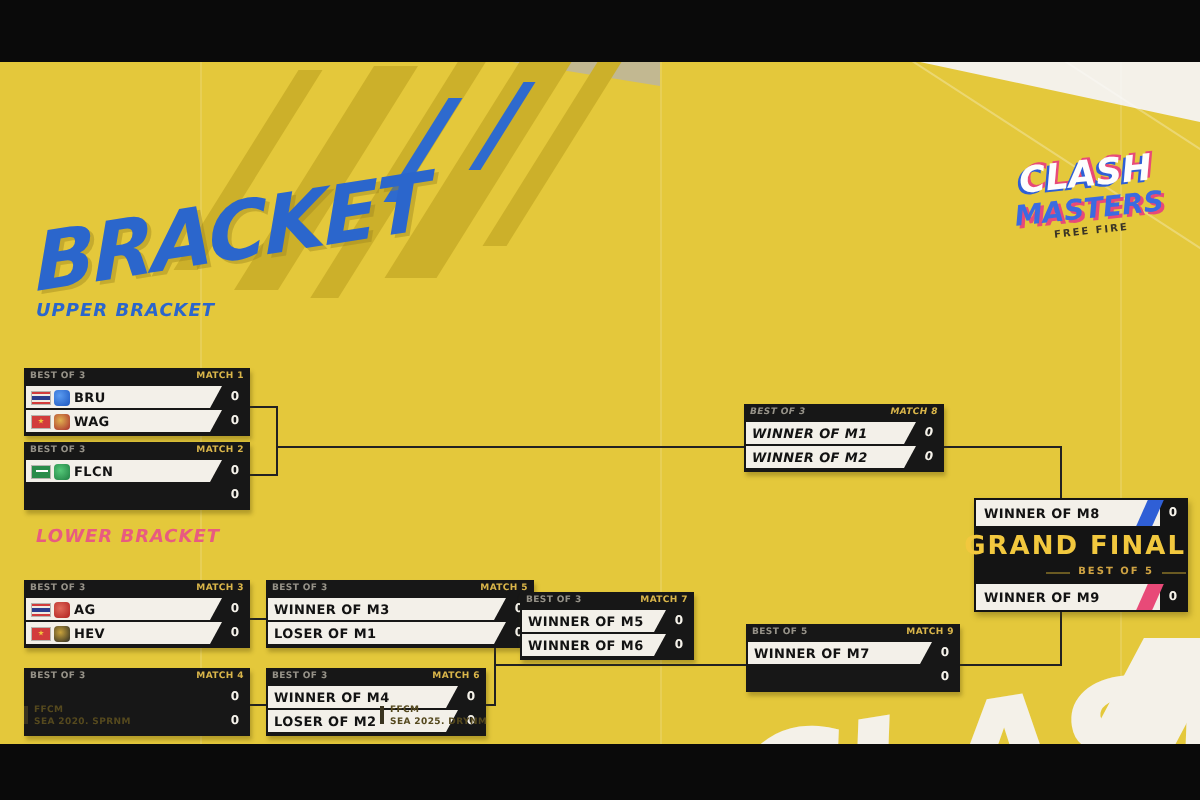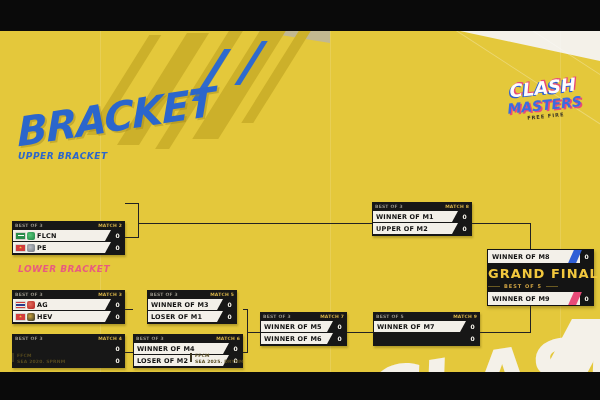--- a/index.html
+++ b/index.html
@@ -61,21 +61,21 @@
   .tlogo.rrq { background:radial-gradient(circle at 40% 40%, #f0b45a, #c9772a); }
 
   
   .gf { position:absolute; left:487px; top:218px; width:107px; height:57px; background:#141414; z-index:3; padding:1px; box-shadow:1px 2px 3px rgba(90,75,10,.4); }
   .gfrow { position:relative; height:13px; }
   .gfrow .strip { position:absolute; left:0; top:0; bottom:0; right:13px; background:#f3f0e9; display:flex; align-items:center; padding-left:4px; }
   .gfrow .accent { position:absolute; right:14px; top:0; height:13px; width:8px; transform:skewX(-24deg); }
   .accent.blue { background:#2f5fd6; }
   .accent.pink { background:#e84a78; }
   .gfrow .score { position:absolute; right:1px; top:0; width:11px; height:13px; display:flex; align-items:center; justify-content:center; color:#f5f2ea; font-size:6px; font-weight:700; }
-  .gfmid { height:29px; display:flex; flex-direction:column; align-items:flex-start; justify-content:center; gap:2px; }
+  .gfmid { height:29px; display:flex; flex-direction:column; align-items:flex-end; justify-content:center; gap:2px; }
   .gftitle { font-size:13px; font-weight:800; color:#f2c83e; letter-spacing:1px; white-space:nowrap; }
   .gfbo { display:flex; align-items:center; gap:4px; }
   .gfbo span.txt { font-size:5px; font-weight:700; color:#cfa343; letter-spacing:1px; }
   .gfbo .dash { width:12px; height:1px; background:#6a5a22; }
 
   
   .caption { position:absolute; display:flex; gap:3px; z-index:2; }
   .caption .tick { width:2px; height:9px; background:#3a3420; }
   .caption .lines { font-size:4.5px; line-height:5.5px; color:#55491e; font-weight:600; letter-spacing:.2px; }
 </style>
@@ -117,40 +117,57 @@
     <div class="vline" style="left:138px;top:172px;height:35px;"></div>
     <div class="hline" style="left:138px;top:192px;width:392px;"></div>
     <div class="vline" style="left:530px;top:192px;height:110px;"></div>
     <div class="hline" style="left:125px;top:278px;width:8px;"></div>
     <div class="hline" style="left:125px;top:321px;width:8px;"></div>
     <div class="hline" style="left:243px;top:278px;width:5px;"></div>
     <div class="hline" style="left:243px;top:321px;width:5px;"></div>
     <div class="vline" style="left:247px;top:278px;height:44px;"></div>
     <div class="hline" style="left:247px;top:301px;width:283px;"></div>
 
+    <div class="match" style="left:12px;top:153px;width:113px;">
+      <div class="mhead">
+        <span class="bo">BEST OF 3</span>
+        <span class="ml">MATCH 1</span>
+      </div>
+      <div class="mrow">
+        <div class="strip">
+          <span class="flag th"></span>
+          <span class="tlogo bru"></span>
+          <span class="tname">BRU</span>
+        </div>
+        <span class="score">0</span>
+      </div>
+      <div class="mrow">
+        <div class="strip">
+          <span class="flag vn"></span>
+          <span class="tlogo wag"></span>
+          <span class="tname">WAG</span>
+        </div>
+        <span class="score">0</span>
+      </div>
+    </div>
 
     <div class="match" style="left:12px;top:190px;width:113px;">
       <div class="mhead">
         <span class="bo">BEST OF 3</span>
         <span class="ml">MATCH 2</span>
       </div>
       <div class="mrow">
         <div class="strip">
           <span class="flag sa"></span>
           <span class="tlogo flcn"></span>
           <span class="tname">FLCN</span>
         </div>
         <span class="score">0</span>
       </div>
       <div class="mrow">
-        <div class="strip">
-          <span class="flag vn"></span>
-          <span class="tlogo pe"></span>
-          <span class="tname">PE</span>
-        </div>
         <span class="score">0</span>
       </div>
     </div>
 
     <div class="match" style="left:12px;top:259px;width:113px;text-align:center;">
       <div class="mhead">
         <span class="bo">BEST OF 3</span>
         <span class="ml">MATCH 3</span>
       </div>
       <div class="mrow">
@@ -177,21 +194,21 @@
         <span class="ml">MATCH 4</span>
       </div>
       <div class="mrow">
         <span class="score">0</span>
       </div>
       <div class="mrow">
         <span class="score">0</span>
       </div>
     </div>
 
-    <div class="match" style="left:133px;top:259px;width:90px;margin-left:14px;">
+    <div class="match" style="left:133px;top:259px;width:134px;">
       <div class="mhead">
         <span class="bo">BEST OF 3</span>
         <span class="ml">MATCH 5</span>
       </div>
       <div class="mrow">
         <div class="strip">
           <span class="tname">WINNER OF M3</span>
         </div>
         <span class="score">0</span>
       </div>
@@ -215,53 +232,53 @@
         <span class="score">0</span>
       </div>
       <div class="mrow">
         <div class="strip">
           <span class="tname">LOSER OF M2</span>
         </div>
         <span class="score">0</span>
       </div>
     </div>
 
-    <div class="match" style="left:260px;top:281px;width:87px;">
+    <div class="match" style="left:260px;top:265px;width:87px;">
       <div class="mhead">
         <span class="bo">BEST OF 3</span>
         <span class="ml">MATCH 7</span>
       </div>
       <div class="mrow">
         <div class="strip">
           <span class="tname">WINNER OF M5</span>
         </div>
         <span class="score">0</span>
       </div>
       <div class="mrow">
         <div class="strip">
           <span class="tname">WINNER OF M6</span>
         </div>
         <span class="score">0</span>
       </div>
     </div>
 
-    <div class="match" style="left:372px;top:171px;width:100px;">
+    <div class="match" style="left:372px;top:171px;width:100px;font-style:italic;">
       <div class="mhead">
         <span class="bo">BEST OF 3</span>
         <span class="ml">MATCH 8</span>
       </div>
       <div class="mrow">
         <div class="strip">
           <span class="tname">WINNER OF M1</span>
         </div>
         <span class="score">0</span>
       </div>
       <div class="mrow">
         <div class="strip">
-          <span class="tname">UPPER OF M2</span>
+          <span class="tname">WINNER OF M2</span>
         </div>
         <span class="score">0</span>
       </div>
     </div>
 
     <div class="match" style="left:373px;top:281px;width:107px;">
       <div class="mhead">
         <span class="bo">BEST OF 5</span>
         <span class="ml">MATCH 9</span>
       </div>

